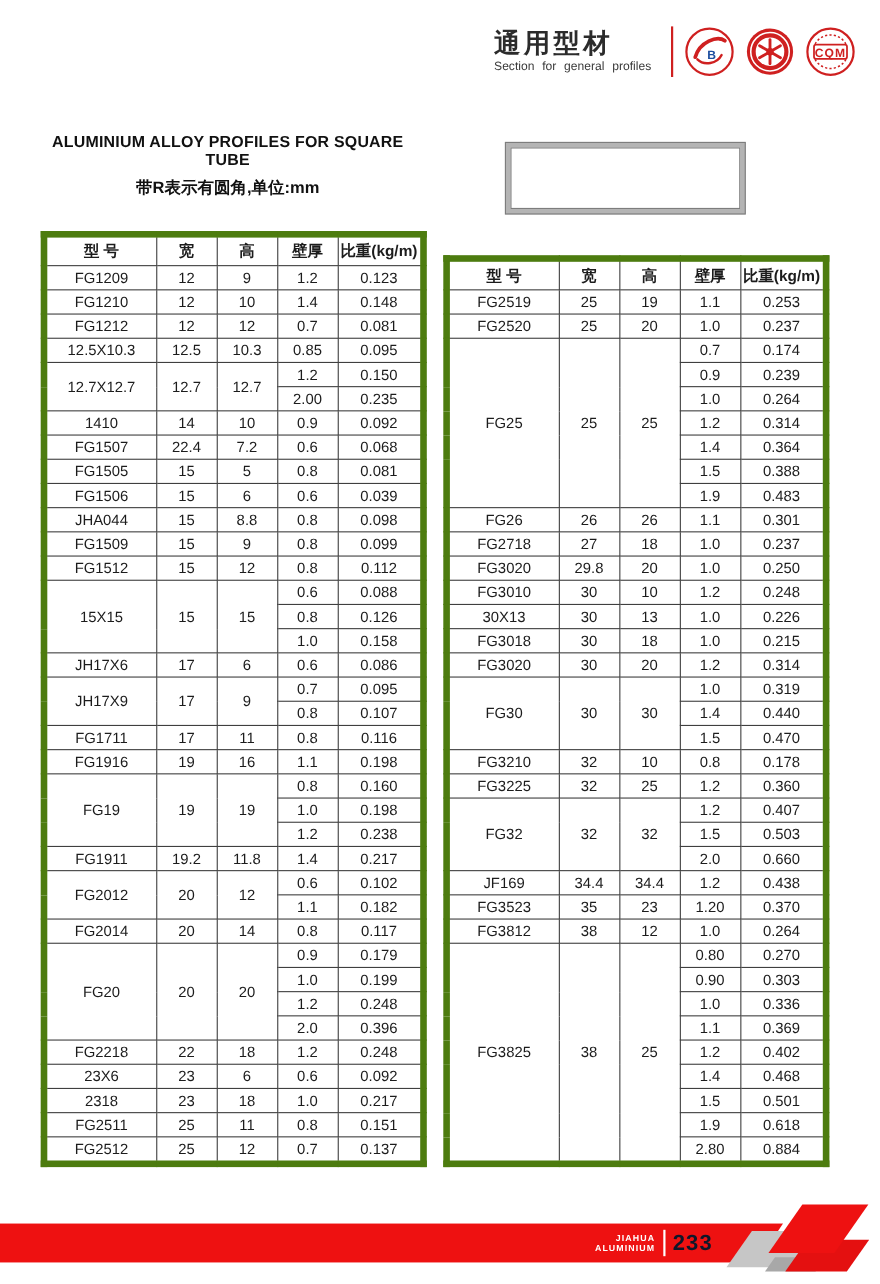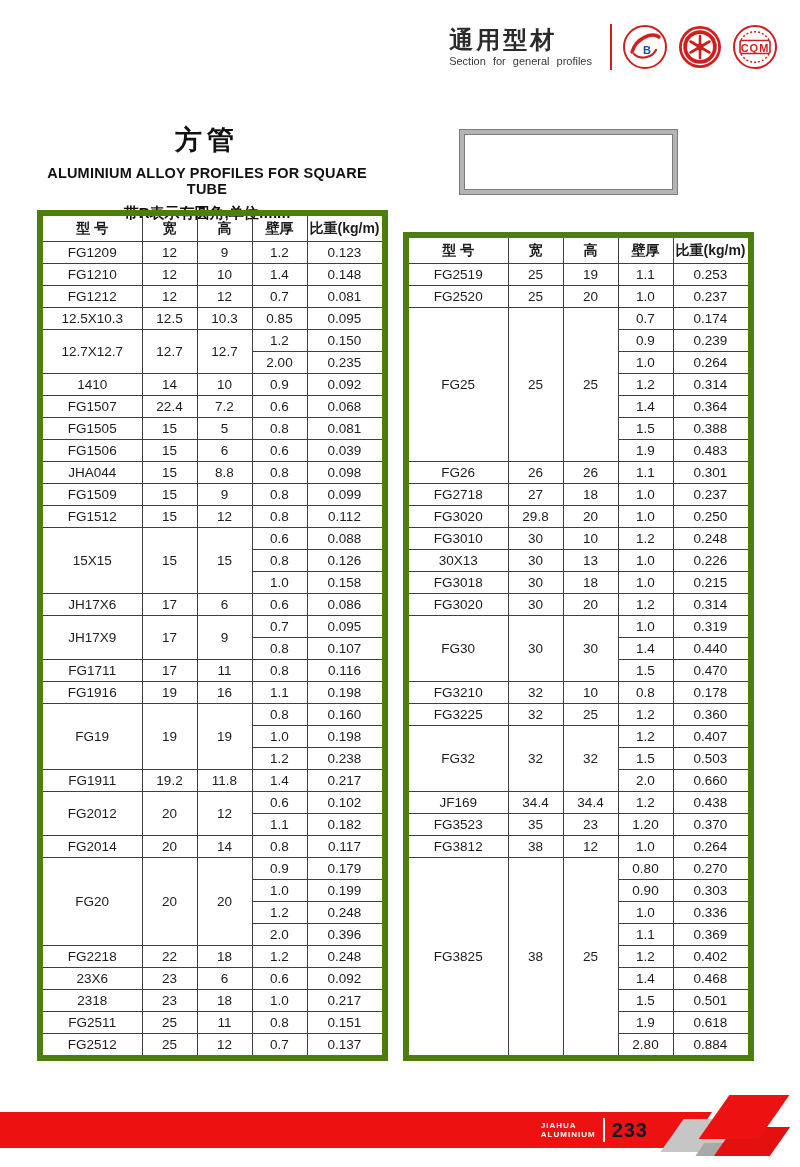--- a/index.html
+++ b/index.html
@@ -32,21 +32,21 @@
   table.spec-table{border-collapse:collapse;table-layout:fixed;border:6px solid #4d7c0f;}
   .spec-table th,.spec-table td{border:1px solid #3f3f3f;text-align:center;vertical-align:middle;
       padding:0 2px;font-size:13.5px;color:#1c1c1c;overflow:hidden;white-space:nowrap;}
   .spec-table th{height:25px;font-weight:600;font-size:14px;}
   .spec-table td{height:21px;}
 
   
   .footer-band{position:absolute;left:0;top:1112px;width:712px;height:36px;background:#ee1111;
       clip-path:polygon(0 0,712px 0,688px 36px,0 36px);
       display:flex;align-items:center;justify-content:flex-end;padding-right:64px;box-sizing:border-box;z-index:1;}
-  .brand-text{color:#fff;text-align:left;font-size:8px;line-height:9px;letter-spacing:1px;font-weight:bold;}
+  .brand-text{color:#fff;text-align:right;font-size:8px;line-height:9px;letter-spacing:1px;font-weight:bold;}
   .band-divider{width:2px;height:24px;background:#fff;margin:0 7px;}
   .page-num{color:#0f172a;font-size:20px;font-weight:bold;letter-spacing:1px;}
   .shape{position:absolute;transform:skewX(-35deg);}
   .s-gray1{left:672px;top:1119px;width:58px;height:33px;background:#c6c6c6;z-index:2;}
   .s-gray2{left:700px;top:1143px;width:46px;height:13px;background:#a8a8a8;z-index:2;}
   .s-red2{left:724px;top:1127px;width:56px;height:29px;background:#e41010;z-index:3;}
   .s-red1{left:714px;top:1095px;width:60px;height:44px;background:#ee1111;z-index:4;}
 </style>
 </head>
 <body>
@@ -80,21 +80,20 @@
       <circle cx="23" cy="23" r="21" fill="#fff" stroke="#cf2020" stroke-width="2"></circle>
       <path d="M9 16 A 16 16 0 0 1 37 16" fill="none" stroke="#cf2020" stroke-width="1.4" stroke-dasharray="2 2"></path>
       <path d="M9 30 A 16 16 0 0 0 37 30" fill="none" stroke="#cf2020" stroke-width="1.4" stroke-dasharray="2 2"></path>
       <rect x="8" y="16.5" width="30" height="13" rx="2" fill="none" stroke="#cf2020" stroke-width="1.6"></rect>
       <text x="23" y="27.5" font-size="11" font-weight="bold" fill="#cf2020" text-anchor="middle" letter-spacing="1">CQM</text>
     </svg>
   </div>
 </div>
 
 <div class="title-block">
-  <div class="title-cn">方管</div>
   <div class="title-en">ALUMINIUM ALLOY PROFILES FOR SQUARE TUBE</div>
   <div class="title-note">带R表示有圆角,单位:mm</div>
 </div>
 
 <div class="tube">
   <div class="tube-inner"></div>
 </div>
 
 <div class="table-left" id="left-table">
     <table class="spec-table">

